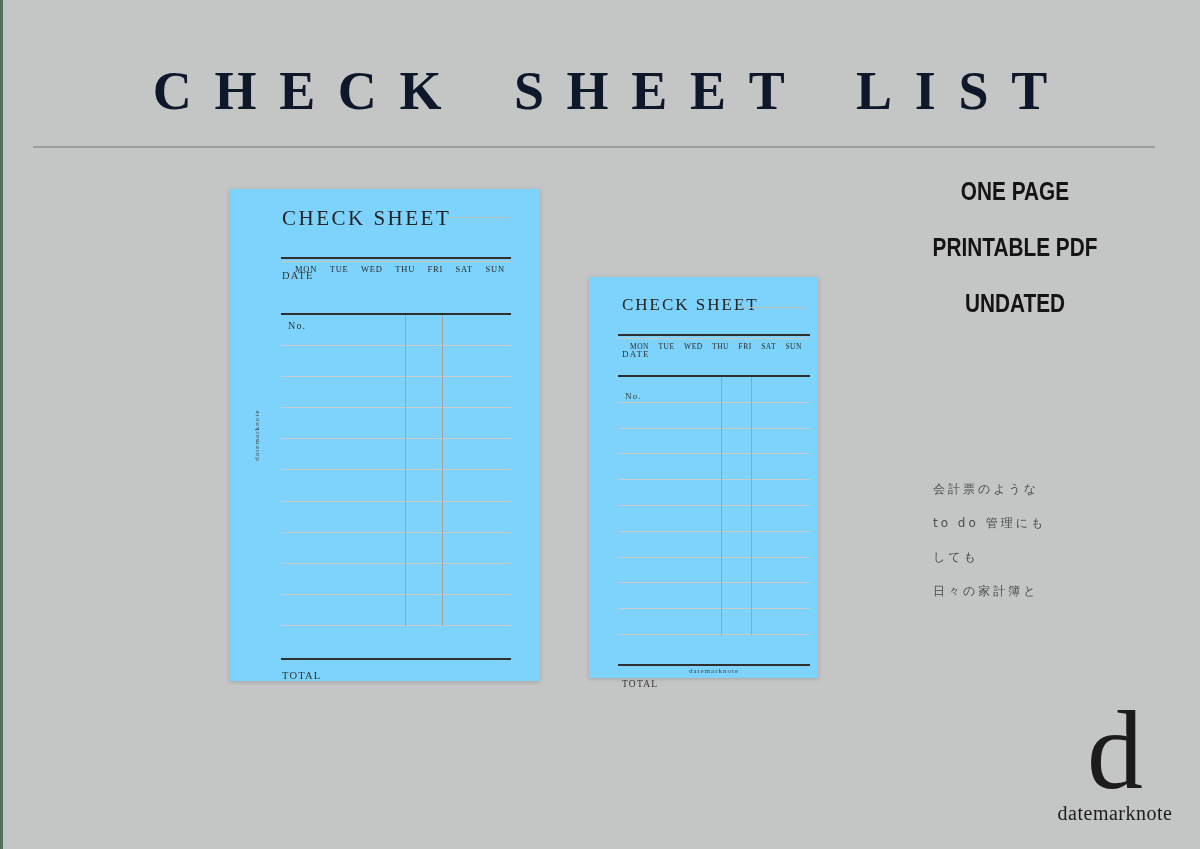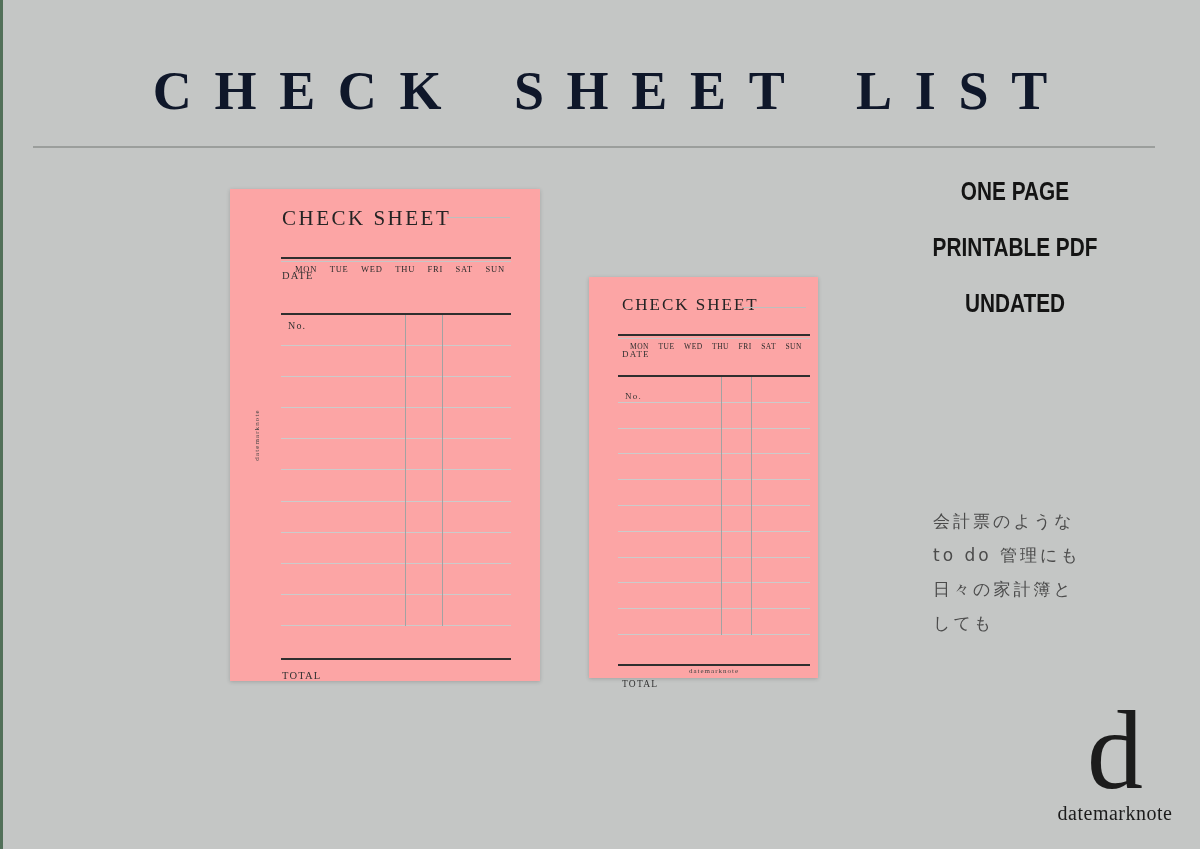--- a/index.html
+++ b/index.html
@@ -15,21 +15,21 @@
   
   .main-title{
     position:absolute; left:0; top:60px; width:100%;
     text-align:center; font-size:54px; font-weight:700; color:#0f172a;
     letter-spacing:0.42em; word-spacing:0.25em; white-space:nowrap;
     text-indent:0.42em; 
   }
   .header-divider{ position:absolute; left:33px; top:146px; width:1122px; height:2px; background:#9b9e9c; }
 
   
-  .paper{ position:absolute; background:#fca5a5; box-shadow:0 1px 4px rgba(0,0,0,0.18); }
+  .paper{ position:absolute; background:#7dd3fc; box-shadow:0 1px 4px rgba(0,0,0,0.18); }
   .paper *{ position:absolute; color:#2b2b2b; }
   .sheet-title{ font-size:21px; letter-spacing:2.5px; color:#242424; line-height:1; white-space:nowrap; }
   .title-rule{ height:1px; background:#bcbfbd; }
   .small-label{ font-size:10.5px; letter-spacing:1.2px; line-height:1; color:#333;margin-top:31px; }
   .rule-dark{ height:2px; background:#2f2f2f; }
   .rule-light{ height:1px; background:#c6c6c6; }
   .days{ display:flex; justify-content:space-between; font-size:8.5px; letter-spacing:0.8px; color:#3a3a3a; line-height:1; }
   .days span{ position:static; }
   .sheet-table{ border-top:2px solid #2f2f2f; }
   .t-row{ position:static; width:100%; border-bottom:1px solid #cbcbcb; }
@@ -85,23 +85,23 @@
   .size-caption .s-name{ display:block; font-size:28px; margin-bottom:6px; }
   .size-caption .s-dim{ display:block; font-size:30px; }
   .caption-mini6{ left:230px; top:703px; width:310px; }
   .caption-micro5{ left:589px; top:703px; width:229px; }
 
   .features{ position:absolute; left:900px; top:163px; width:230px; text-align:center; }
   .features span{ display:block; font-size:26px; line-height:56px; white-space:nowrap; }
 
   
   .jp-text{
-    position:absolute; left:933px; top:504px; width:190px;
+    position:absolute; left:933px; top:472px; width:190px;
     font-family:"DejaVu Sans","Liberation Sans",sans-serif;
-    font-size:17px; letter-spacing:3px; color:#4b4b4b; font-weight:400;
+    font-size:12px; letter-spacing:3px; color:#4b4b4b; font-weight:400;
   }
   .jp-text span{ display:block; line-height:34px; white-space:nowrap; }
 
   
   .logo-initial{
     position:absolute; left:1060px; top:694px; width:110px; text-align:center;
     font-size:112px; line-height:1; color:#1c1c1c;
   }
   .logo-name{
     position:absolute; left:1040px; top:803px; width:150px; text-align:center;
@@ -191,20 +191,20 @@
 
   <div class="features cond">
       <span>ONE PAGE</span>
       <span>PRINTABLE PDF</span>
       <span>UNDATED</span>
     </div>
 
   <div class="jp-text">
       <span>会計票のような</span>
       <span>to do 管理にも</span>
+      <span>しても</span>
       <span>日々の家計簿と</span>
-      <span>しても</span>
     </div>
 
   <div class="logo-initial">d</div>
   <div class="logo-name">datemarknote</div>
 
 </div>
 
 </body></html>

